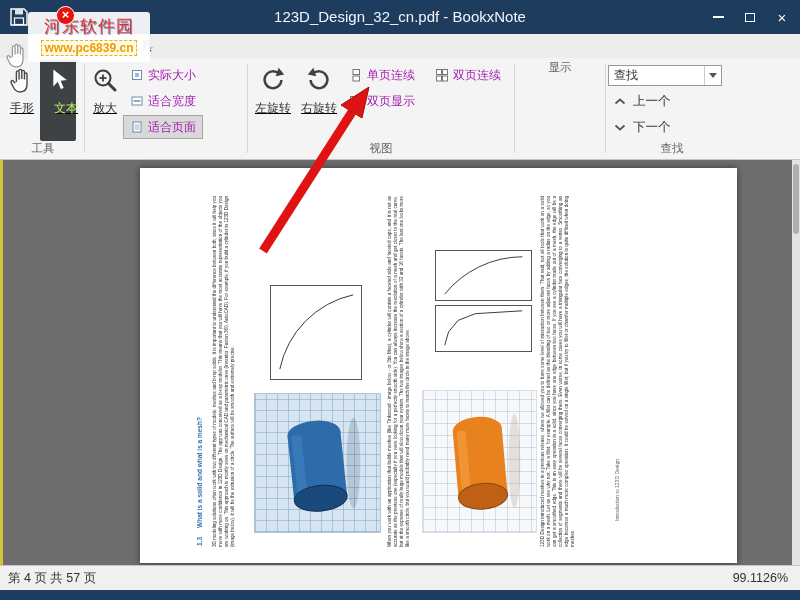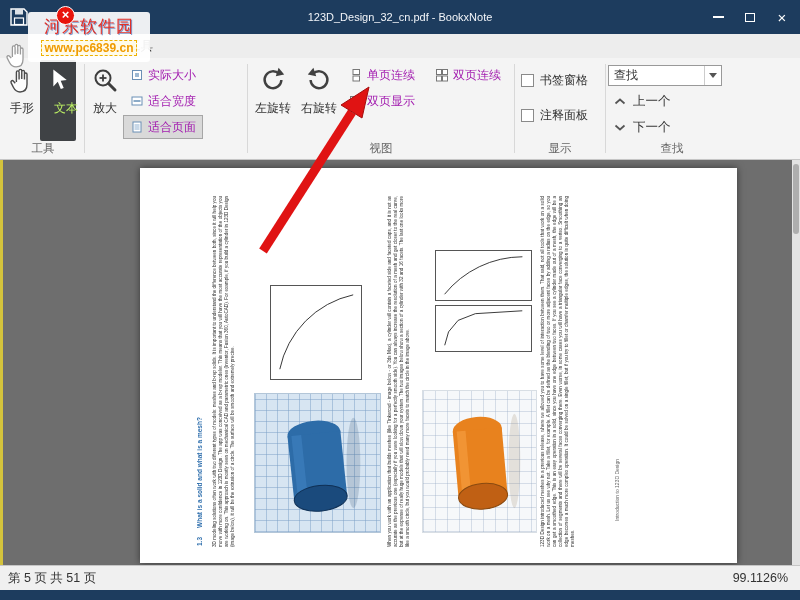--- a/index.html
+++ b/index.html
@@ -2,39 +2,39 @@
 <html><head>
 <meta charset="utf-8">
 <style>
   * { box-sizing: border-box; margin: 0; padding: 0; }
   html,body { width:800px; height:600px; overflow:hidden; }
   body { position:relative; font-family:"Liberation Sans", sans-serif; background:#fff; }
 
   
   .titlebar { position:absolute; left:0; top:0; width:800px; height:34px; background:#1d3c5e; color:#fff; }
   .qat-save { position:absolute; left:8px; top:6px; width:22px; height:22px; }
-  .win-title { position:absolute; left:0; right:0; top:0; height:34px; line-height:34px; text-align:center; font-size:11px; color:#f2f5f9; }
+  .win-title { position:absolute; left:0; right:0; top:0; height:34px; line-height:34px; text-align:center; font-size:15px; color:#f2f5f9; }
   .win-controls { position:absolute; right:2px; top:0; height:34px; display:flex; }
   .wc { width:32px; height:34px; display:flex; align-items:center; justify-content:center; color:#fff; font-size:15px; }
   .glyph-min { display:block; width:11px; height:0; border-bottom:2px solid #fff; }
   .glyph-max { display:block; width:10px; height:9px; border:1.5px solid #fff; }
 
   
   .tabs-row { position:absolute; left:0; top:34px; width:800px; height:24px; background:#ededed; display:flex; padding-left:56px; }
   .tab { padding:0 15px; height:24px; line-height:24px; font-size:12.5px; color:#333; }
   .tab.active { background:#f4f4f4; border:1px solid #d4d4d4; border-bottom:none; }
 
   
   .ribbon { position:absolute; left:0; top:58px; width:800px; height:102px; background:#f4f4f4; border-bottom:1px solid #c6c6c6; display:flex; padding:2px 0 0 4px; }
   .group { display:flex; flex-direction:column; }
   .gc { flex:1; display:flex; }
   .glabel { height:18px; text-align:center; font-size:11.5px; color:#666; }
   .gsep { width:1px; background:#d8d8d8; margin:4px 2px 6px 2px; }
 
-  .bigbtn { width:36px; display:flex; flex-direction:column; align-items:center; padding-top:5px; border-radius:2px; }
+  .bigbtn { width:36px; display:flex; flex-direction:column; align-items:center; padding-top:5px; border-radius:2px;text-decoration:underline; }
   .bigbtn.wide { width:46px; }
   .bicon { width:28px; height:30px; display:flex; align-items:center; justify-content:center; }
   .blabel { font-size:12px; color:#333; margin-top:5px; white-space:nowrap; }
   .bigbtn.pressed { background:#3f4245; }
   .bigbtn.pressed .blabel { color:#bef264;margin-left:16px; }
 
   .vstack { display:flex; flex-direction:column; padding-top:3px; }
   .smallbtn { height:24px; display:flex; align-items:center; gap:4px; padding:0 6px; font-size:12px; color:#a21caf; border:1px solid transparent; margin-bottom:2px; white-space:nowrap; }
   .smallbtn.hl { background:#d9d9d9; border:1px solid #a6a6a6; }
   .sicon { width:14px; height:14px; flex:0 0 14px; }
@@ -248,30 +248,20 @@
             <span>双页连续</span>
           </div>
         </div>
       </div>
       <div class="glabel">视图</div>
     </div>
 
     <div class="gsep"></div>
 
     <div class="group g-display">
-      <div class="gc">
-        <div class="cbrow">
-          <span class="cb"></span>
-          <span>书签窗格</span>
-        </div>
-        <div class="cbrow">
-          <span class="cb"></span>
-          <span>注释面板</span>
-        </div>
-      </div>
       <div class="glabel">显示</div>
     </div>
 
     <div class="gsep"></div>
 
     <div class="group g-find">
       <div class="gc">
         <div class="combo">
           <span class="combo-text">查找</span>
           <span class="combo-arrow">
@@ -357,21 +347,21 @@
 
       </div>
     </div>
 
     <div class="vscroll">
       <div class="vthumb"></div>
     </div>
   </div>
 
   <div class="statusbar">
-    <span>第 5 页 共 51 页</span>
+    <span>第 4 页 共 57 页</span>
     <span>99.1126%</span>
   </div>
 
   <div class="bottom-strip"></div>
 
   <svg class="arrow-overlay" width="800" height="600">
     <line x1="263" y1="251" x2="352" y2="112" stroke="#e01313" stroke-width="9"></line>
     <polygon points="369,87 362,118 341,105" fill="#e01313" stroke="#a50d0d" stroke-width="1"></polygon>
   </svg>
 

